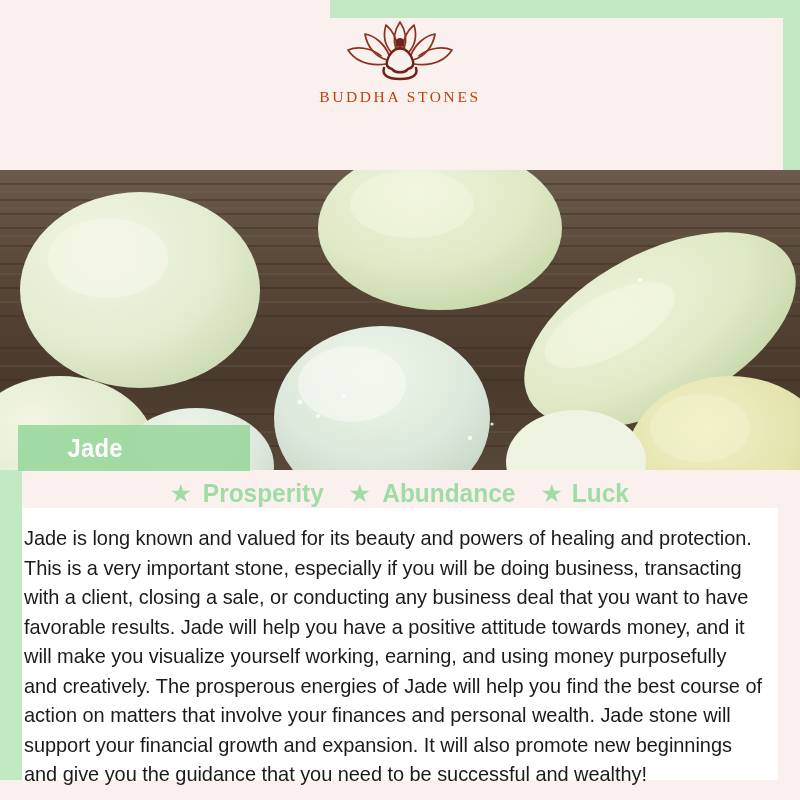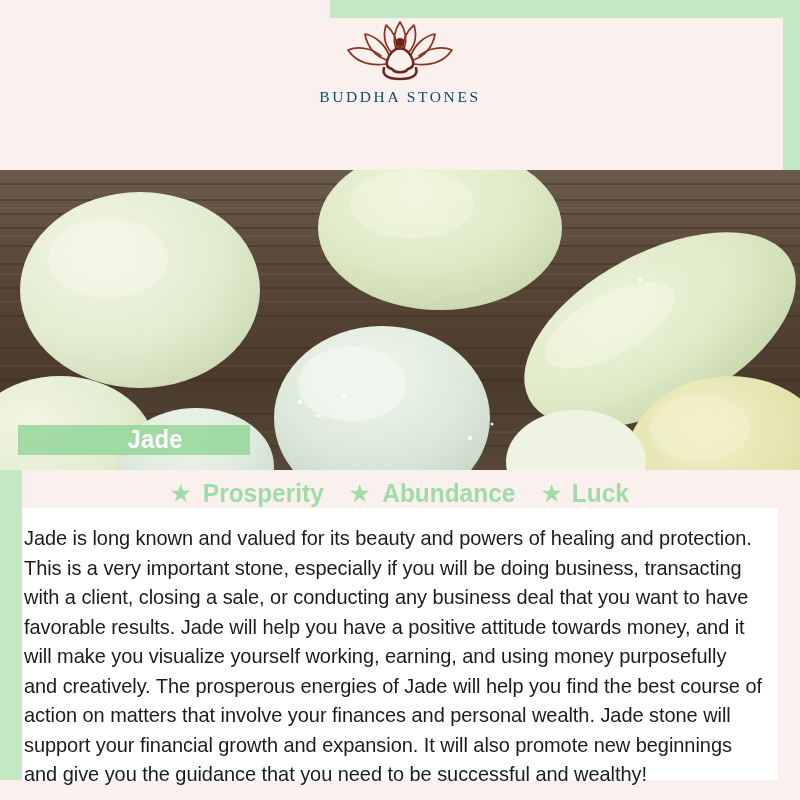--- a/index.html
+++ b/index.html
@@ -71,21 +71,21 @@
   .logo-mark {
     width: 132px;
     height: 66px;
     display: block;
   }
   .logo-wordmark {
     margin-top: 4px;
     font-family: "Liberation Serif", serif;
     font-size: 15.5px;
     letter-spacing: 2.6px;
-    color: #0c4a6e;
+    color: #c2410c;
     font-weight: 400;
   }
 
   
   .title-band {
     position: absolute;
     top: 118px;
     left: 158px;
     width: 484px;
     height: 52px;
@@ -117,26 +117,26 @@
     background: #4a3a30;
   }
   .photo svg { display: block; width: 800px; height: 300px; }
 
   
   .jade-band {
     position: absolute;
     top: 425px;
     left: 18px;
     width: 232px;
-    height: 30px;
+    height: 46px;
     background: rgba(150, 214, 155, 0.86);
     z-index: 5;
     display: flex;
-    align-items: flex-start;
-    padding-left: 108px;
+    align-items: center;
+    padding-left: 48px;
   }
   .jade-text {
     font-family: "Liberation Sans Narrow", "Liberation Sans", sans-serif;
     font-weight: bold;
     font-size: 25px;
     color: #ffffff;
     letter-spacing: 0.3px;
     transform: scaleX(0.95);
   }
 

